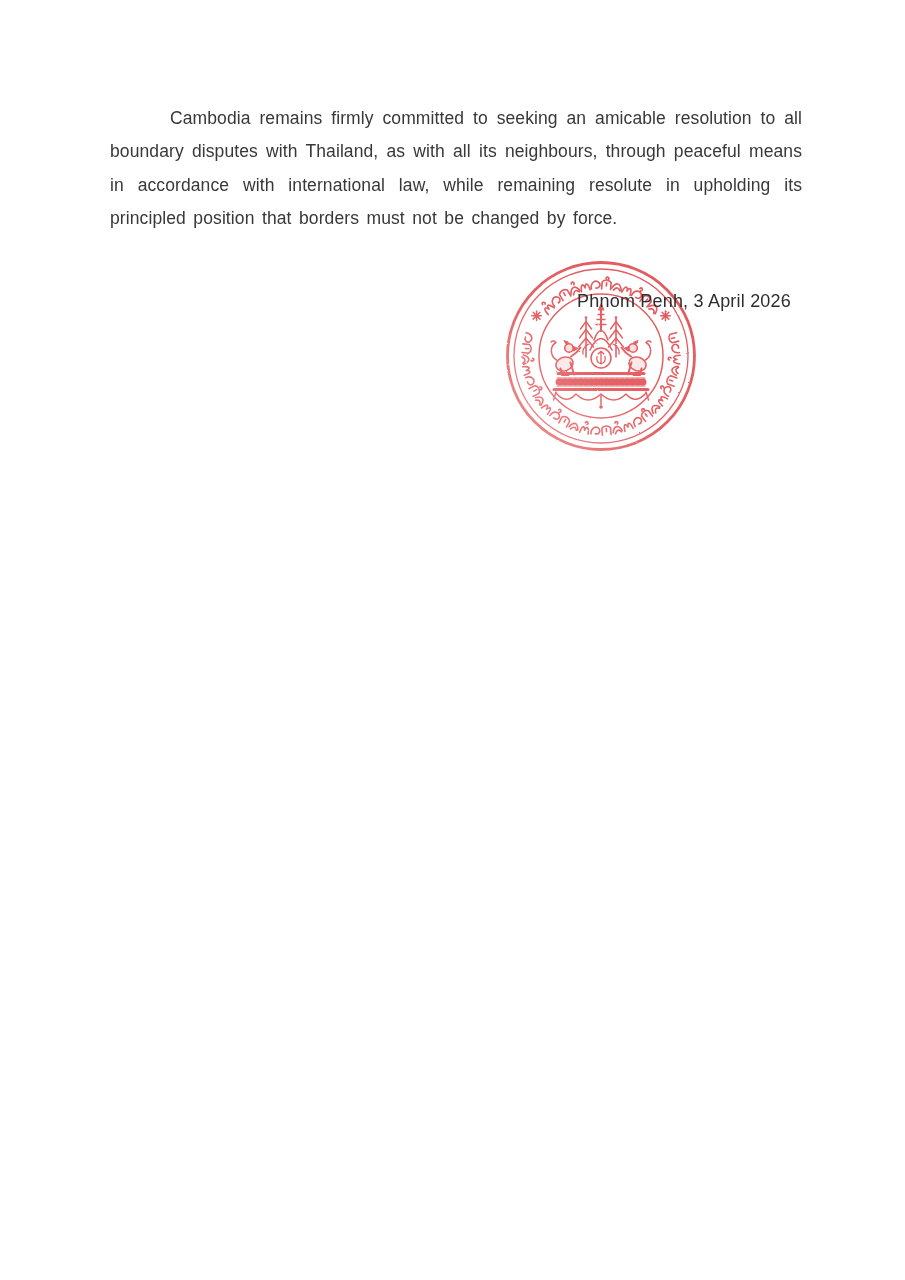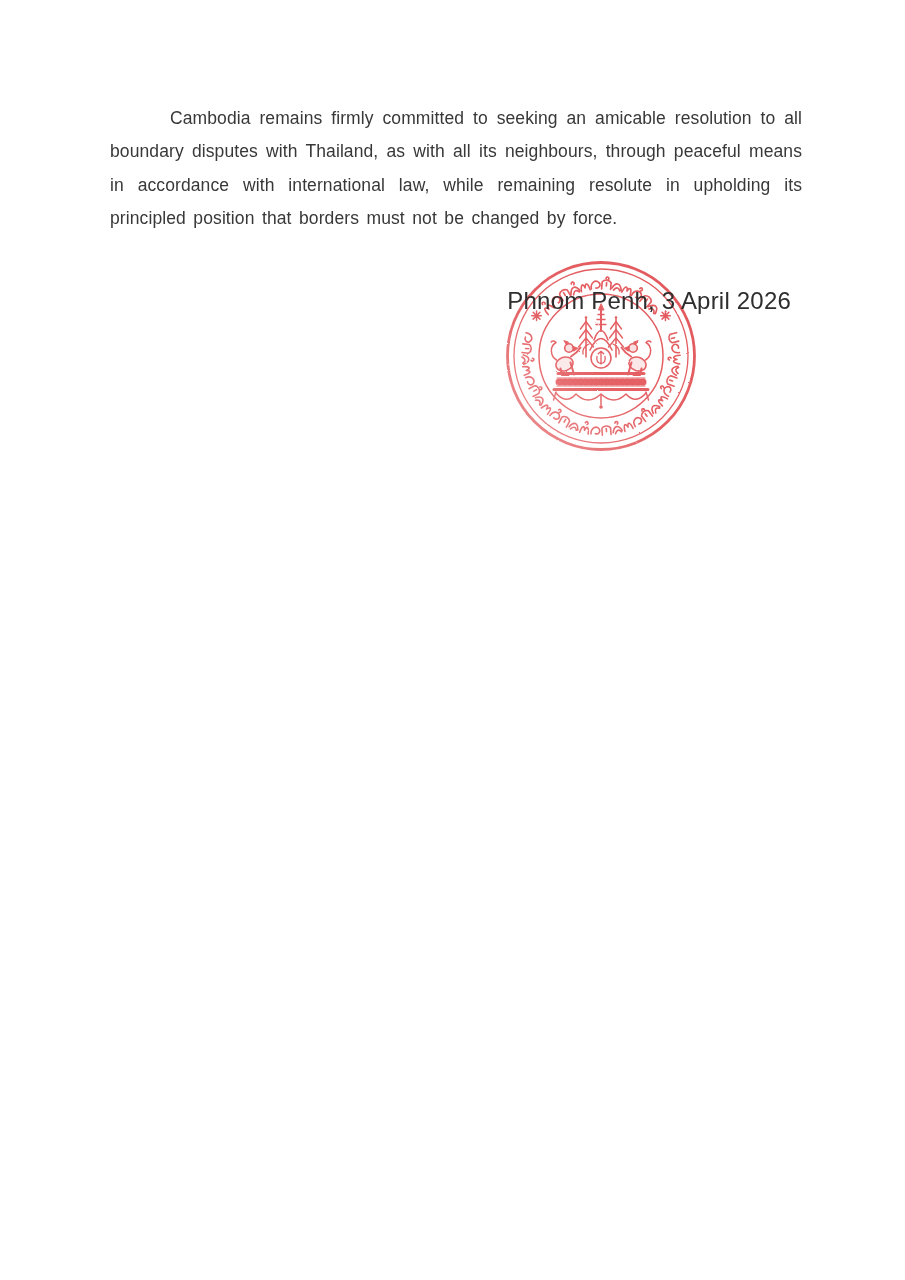--- a/index.html
+++ b/index.html
@@ -28,21 +28,21 @@
     word-spacing: 2.5px;
     text-align: justify;
     text-align-last: left;
     text-indent: 60px;
     z-index: 2;
   }
   .dateline {
     position: absolute;
     top: 291px;
     right: 107px;
-    font-size: 24px;
+    font-size: 18px;
     line-height: 20px;
     letter-spacing: 0.2px;
     color: #2e2e2e;
     z-index: 3;
     white-space: nowrap;
   }
   .seal-wrap {
     position: absolute;
     left: 496px;
     top: 258px;

